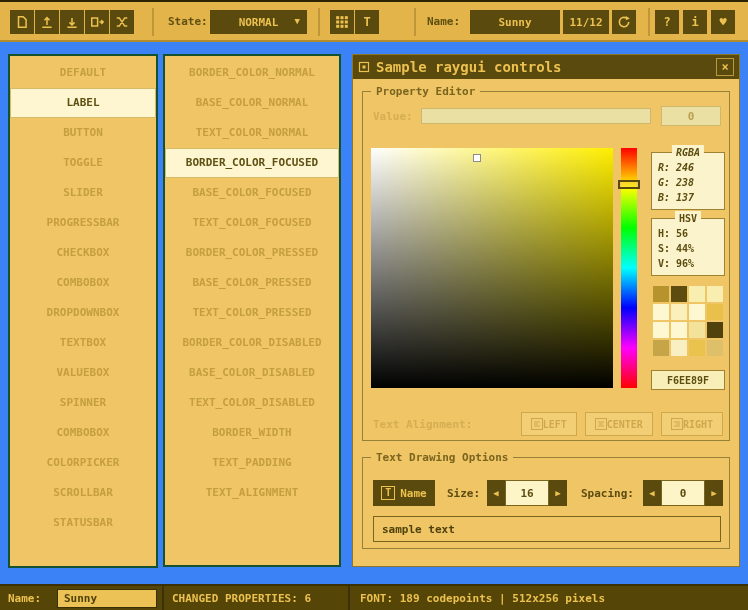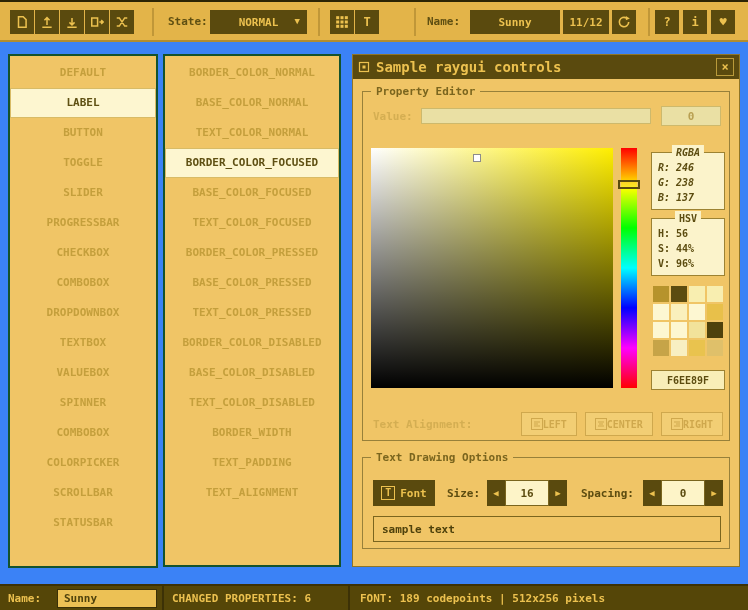--- a/index.html
+++ b/index.html
@@ -303,21 +303,21 @@
           <span>RIGHT</span>
         </div>
       </div>
     </div>
 
     <div class="groupbox" id="text-options-group">
       <span class="gb-title">Text Drawing Options</span>
 
       <button class="font-btn">
         <span class="font-t">T</span>
-        <span>Font</span>
+        <span>Name</span>
       </button>
 
       <span class="opt-label" style="left:84px">Size:</span>
       <button class="spin-btn" style="left:124px">
           <span>◀</span>
         </button>
       <div class="spin-box" style="left:142px">16</div>
       <button class="spin-btn" style="left:186px">
           <span>▶</span>
         </button>

